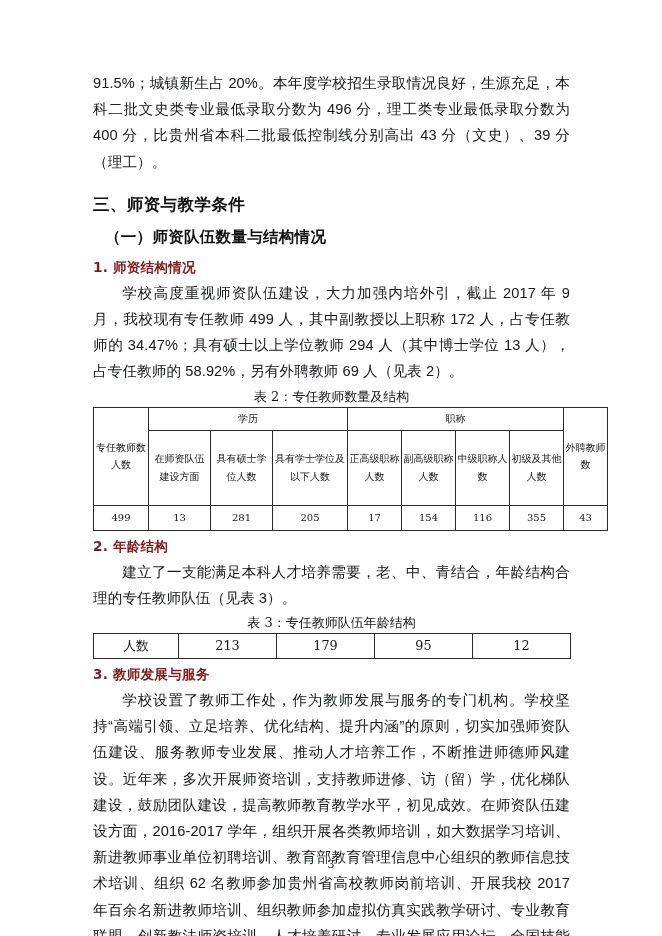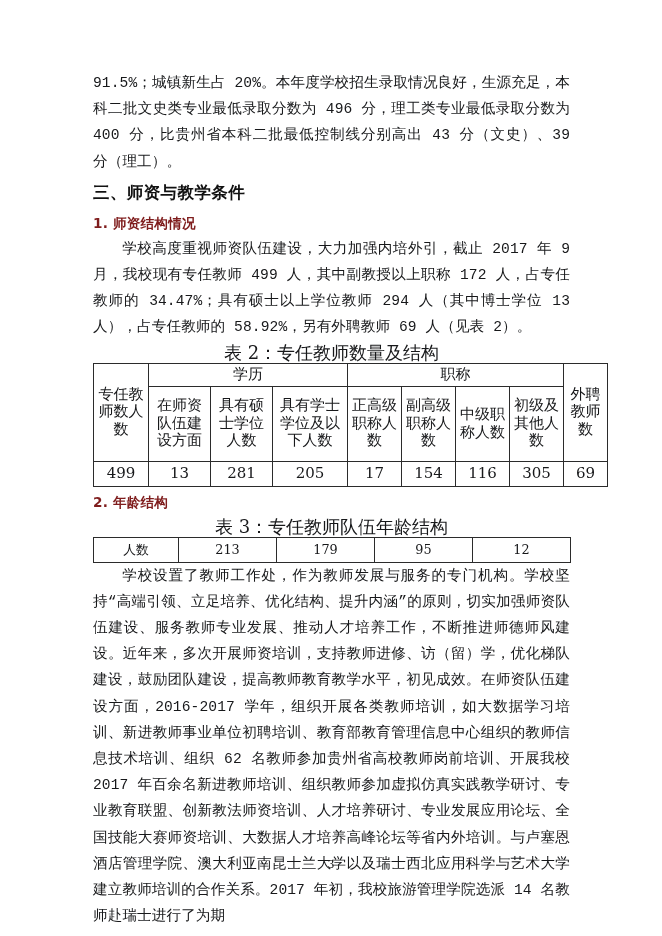--- a/index.html
+++ b/index.html
@@ -18,38 +18,38 @@
   .page {
     position: absolute;
     left: 0; top: 0;
     width: 662px;
     height: 936px;
     box-sizing: border-box;
     padding: 70px 92px 0 93px;
     background: #fff;
   }
   .para {
-    font-family: Liberation Mono, monospace;
+    font-family: Liberation Sans, sans-serif;
     font-size: 14.6px;
     line-height: 26.2px;
     text-align: justify;
     text-justify: inter-ideograph;
     margin: 0;
     letter-spacing: 0.1px;
     color: #17181a;
   }
   .para.indent {
     text-indent: 2em;
   }
   .h-section {
     font-family: "DejaVu Sans", sans-serif;
     font-size: 16.5px;
     font-weight: bold;
     line-height: 30px;
-    margin: 0 0 2px 0;
+    margin: 12px 0 2px 0;
     letter-spacing: 0.4px;
     color: #111;
   }
   .h-sub {
     font-family: "DejaVu Sans", sans-serif;
     font-size: 15.5px;
     font-weight: bold;
     line-height: 29px;
     margin: 3px 0 1px 12px;
     letter-spacing: 0.3px;
@@ -59,36 +59,36 @@
     font-family: "DejaVu Sans", sans-serif;
     font-size: 13.6px;
     font-weight: bold;
     line-height: 25px;
     margin: 3px 0 0 0;
     letter-spacing: 0.2px;
     color: #7f1d1d;
   }
   .tbl-caption {
     font-family: "DejaVu Serif", serif;
-    font-size: 18px;
+    font-size: 13px;
     text-align: center;
     line-height: 19px;
     margin: 2px 0 1px 0;
     color: #17181a;
   }
   table.doc-table {
     border-collapse: collapse;
     width: 477px;
     margin: 0 auto;
     table-layout: fixed;
   }
   table.doc-table td {
     border: 1px solid #2b2b2b;
     font-family: "DejaVu Serif", serif;
-    font-size: 15px;
+    font-size: 10px;
     line-height: 17.5px;
     text-align: center;
     vertical-align: middle;
     padding: 1px 1px;
     color: #17181a;
     word-break: break-all;
   }
   table.doc-table td.hdr { }
   table.doc-table.t3 td {
     height: 22px;
@@ -111,20 +111,21 @@
 <body>
 
 <div class="page">
 
   <p class="para">91.5%；城镇新生占 20%。本年度学校招生录取情况良好，生源充足，本科二批文史类专业最低录取分数为 496 分，理工类专业最低录取分数为 400 分，比贵州省本科二批最低控制线分别高出 43 分（文史）、39 分（理工）。</p>
 
   <div class="spacer-3"></div>
 
   <h2 class="h-section">三、师资与教学条件</h2>
 
+  <h3 class="h-sub">（一）师资队伍数量与结构情况</h3>
 
   <h4 class="h-num">1. 师资结构情况</h4>
 
   <p class="para indent">学校高度重视师资队伍建设，大力加强内培外引，截止 2017 年 9 月，我校现有专任教师 499 人，其中副教授以上职称 172 人，占专任教师的 34.47%；具有硕士以上学位教师 294 人（其中博士学位 13 人），占专任教师的 58.92%，另有外聘教师 69 人（见表 2）。</p>
 
   <div class="tbl-caption">表 2：专任教师数量及结构</div>
 
   <table class="doc-table t2">
     <colgroup>
       <col style="width:55px">
@@ -154,28 +155,29 @@
         <td class="hdr">初级及其他人数</td>
       </tr>
       <tr>
         <td style="height:22px">499</td>
         <td>13</td>
         <td>281</td>
         <td>205</td>
         <td>17</td>
         <td>154</td>
         <td>116</td>
-        <td>305</td>
-        <td>69</td>
+        <td>355</td>
+        <td>43</td>
       </tr>
     </tbody>
   </table>
 
   <h4 class="h-num">2. 年龄结构</h4>
 
+  <p class="para indent">建立了一支能满足本科人才培养需要，老、中、青结合，年龄结构合理的专任教师队伍（见表 3）。</p>
 
   <div class="tbl-caption">表 3：专任教师队伍年龄结构</div>
 
   <table class="doc-table t3">
     <colgroup>
       <col style="width:85px">
       <col style="width:98px">
       <col style="width:98px">
       <col style="width:98px">
       <col style="width:98px">
@@ -184,18 +186,19 @@
       <tr>
         <td>人数</td>
         <td>213</td>
         <td>179</td>
         <td>95</td>
         <td>12</td>
       </tr>
     </tbody>
   </table>
 
+  <h4 class="h-num">3. 教师发展与服务</h4>
 
   <p class="para indent">学校设置了教师工作处，作为教师发展与服务的专门机构。学校坚持“高端引领、立足培养、优化结构、提升内涵”的原则，切实加强师资队伍建设、服务教师专业发展、推动人才培养工作，不断推进师德师风建设。近年来，多次开展师资培训，支持教师进修、访（留）学，优化梯队建设，鼓励团队建设，提高教师教育教学水平，初见成效。在师资队伍建设方面，2016-2017 学年，组织开展各类教师培训，如大数据学习培训、新进教师事业单位初聘培训、教育部教育管理信息中心组织的教师信息技术培训、组织 62 名教师参加贵州省高校教师岗前培训、开展我校 2017 年百余名新进教师培训、组织教师参加虚拟仿真实践教学研讨、专业教育联盟、创新教法师资培训、人才培养研讨、专业发展应用论坛、全国技能大赛师资培训、大数据人才培养高峰论坛等省内外培训。与卢塞恩酒店管理学院、澳大利亚南昆士兰大学以及瑞士西北应用科学与艺术大学建立教师培训的合作关系。2017 年初，我校旅游管理学院选派 14 名教师赴瑞士进行了为期</p>
 
 </div>
 
 <div class="pgnum">3</div>
 
 </body></html>

